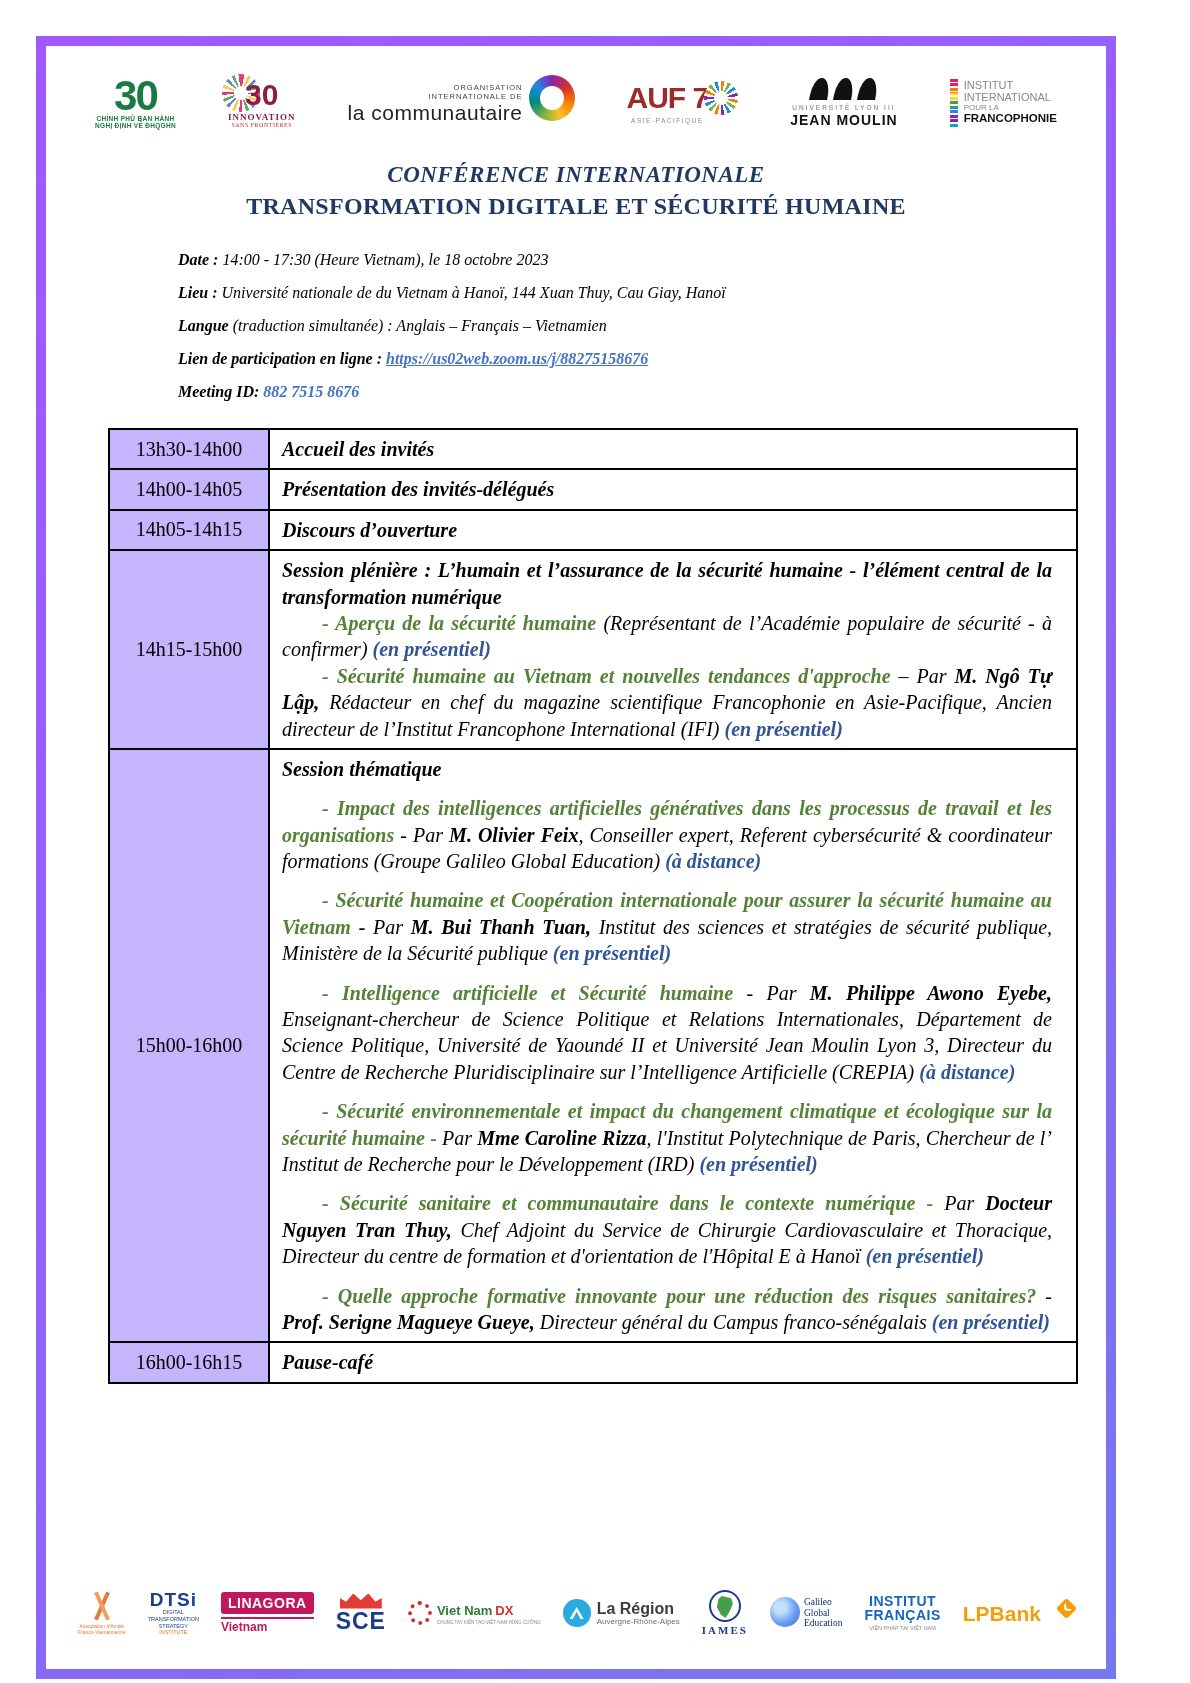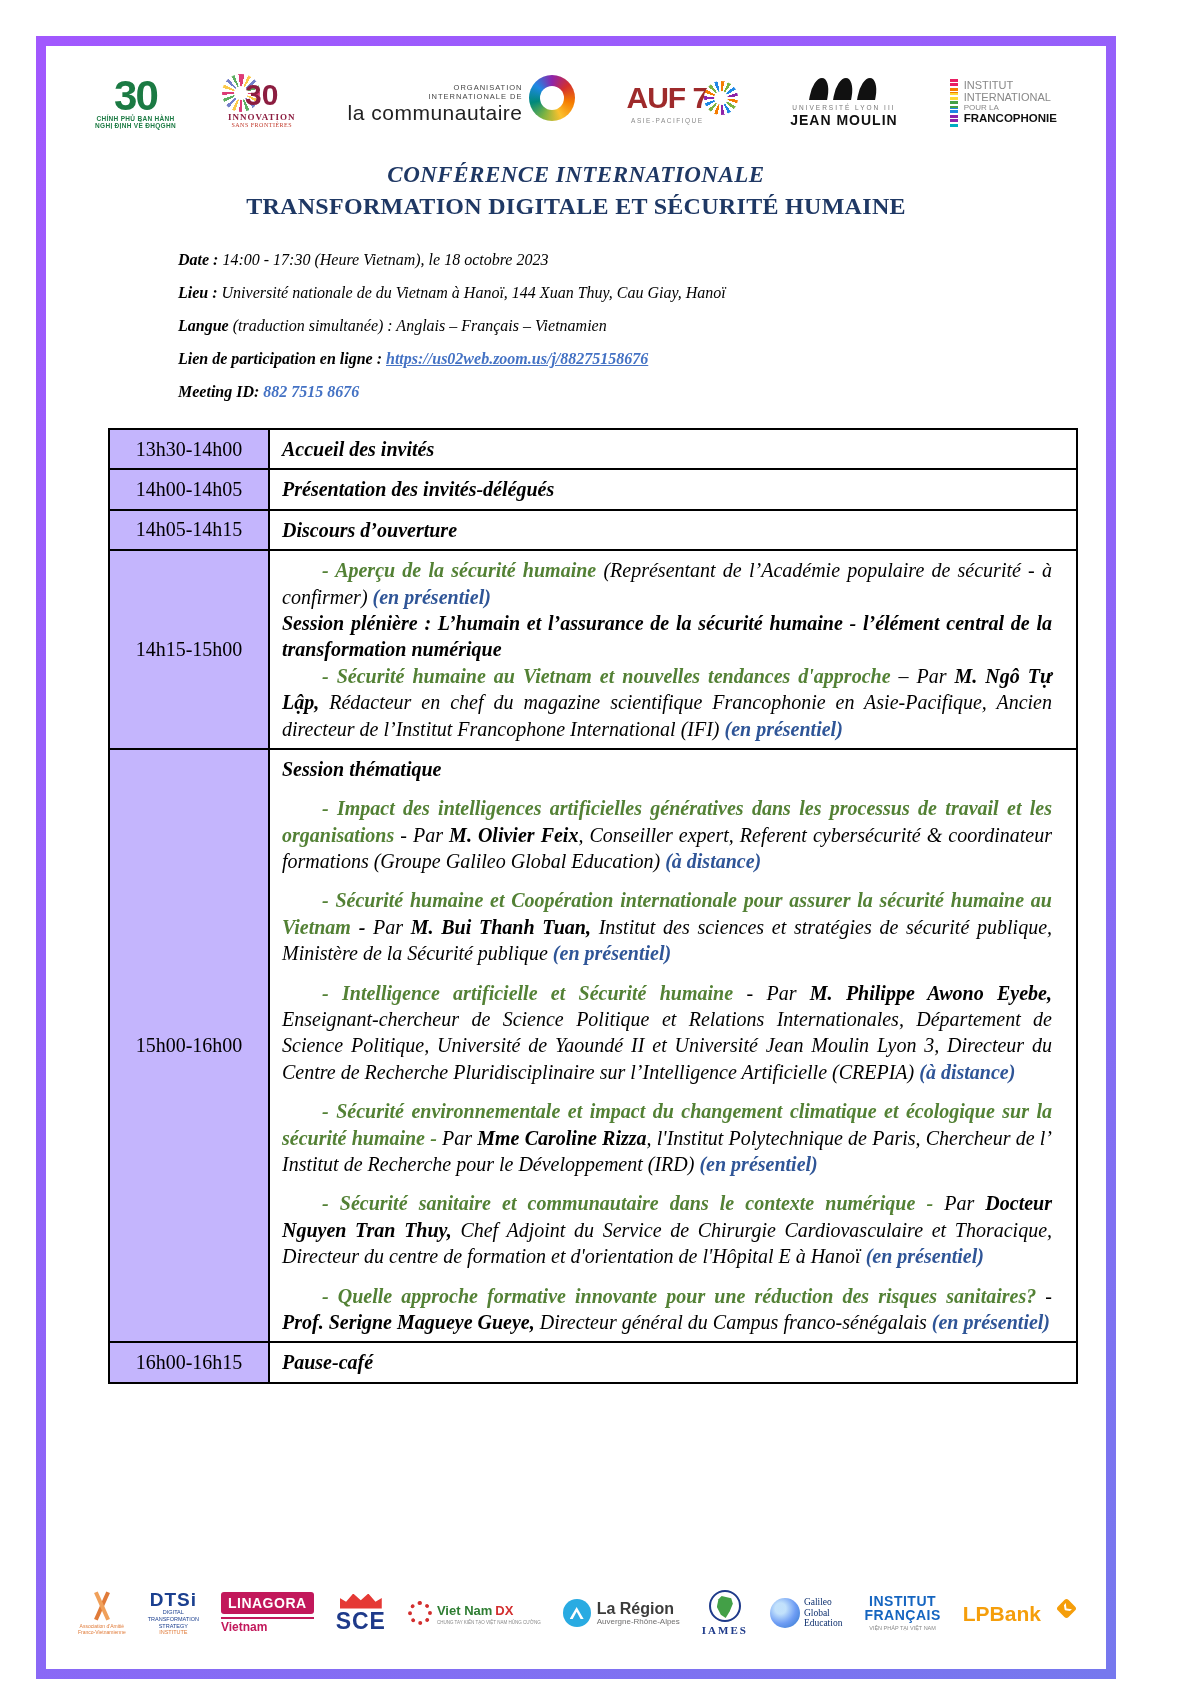--- a/index.html
+++ b/index.html
@@ -127,21 +127,21 @@
     clip-path:polygon(50% 0,100% 100%,78% 100%,50% 40%,22% 100%,0 100%); }
   .l-laregion .lines { text-align:left; }
   .l-laregion .ll0 { font-family:"Liberation Sans",sans-serif; font-size:16px; font-weight:bold; color:#3c3c3b; line-height:1; }
   .l-laregion .ll1 { font-family:"Liberation Sans",sans-serif; font-size:8px; color:#706f6f; }
 
   .l-iames .licon { position:relative; width:32px; height:32px; margin:0 auto 2px; border:2px solid #1e3a8a; border-radius:50%; }
   .l-iames .licon::after { content:""; position:absolute; left:6px; top:4px; width:16px; height:22px; background:#43a047;
     clip-path:polygon(30% 0,90% 10%,100% 35%,80% 70%,55% 100%,25% 85%,0 50%,10% 15%); }
   .l-iames .ll0 { font-family:"Liberation Serif",serif; font-size:11px; font-weight:bold; color:#1e3a8a; letter-spacing:2px; }
 
-  .l-galileo { display:flex; align-items:center; gap:4px; }
+  .l-galileo { display:flex; align-items:flex-start; gap:4px; }
   .l-galileo .licon { width:30px; height:30px; border-radius:50%;
     background:radial-gradient(circle at 35% 35%, #bbdefb 0 20%, #5e92f3 55%, #1565c0 100%); opacity:0.9; }
   .l-galileo .lines { text-align:left; }
   .l-galileo .ll0,.l-galileo .ll1,.l-galileo .ll2 { font-family:"Liberation Serif",serif; font-size:9.5px; color:#0d2f6e; line-height:1.12; }
   .l-institutfrancais { text-align:left; }
   .l-institutfrancais .ll0,.l-institutfrancais .ll1 { font-family:"Liberation Sans",sans-serif; font-size:14px; font-weight:bold; color:#1565c0; line-height:0.95; letter-spacing:0.5px; }
   .l-institutfrancais .ll2 { font-family:"Liberation Sans",sans-serif; font-size:5.5px; color:#8a8a8a; margin-top:3px; }
 
   .l-lpbank { display:flex; align-items:flex-start; gap:18px; }
   .l-lpbank .ll0 { font-family:"Liberation Sans",sans-serif; font-size:21px; font-weight:bold; color:#f59e0b; line-height:1; }
@@ -231,22 +231,22 @@
       </div>
       <div class="srow">
         <div class="stime">14h05-14h15</div>
         <div class="scontent">
           <p class="block"><span class="s-b">Discours d’ouverture</span></p>
         </div>
       </div>
       <div class="srow">
         <div class="stime">14h15-15h00</div>
         <div class="scontent">
+          <p class="block"><span class="s-b">Session plénière : L’humain et l’assurance de la sécurité humaine - l’élément central de la transformation numérique</span></p>
           <p class="block bullet"><span class="s-gb">- Aperçu de la sécurité humaine </span><span class="s-n">(Représentant de l’Académie populaire de sécurité - à confirmer) </span><span class="s-bb">(en présentiel)</span></p>
-          <p class="block"><span class="s-b">Session plénière : L’humain et l’assurance de la sécurité humaine - l’élément central de la transformation numérique</span></p>
           <p class="block bullet"><span class="s-gb">- Sécurité humaine au Vietnam et nouvelles tendances d'approche</span><span class="s-n"> – Par </span><span class="s-b">M. Ngô Tự Lập,</span><span class="s-n"> Rédacteur en chef du magazine scientifique Francophonie en Asie-Pacifique, Ancien directeur de l’Institut Francophone International (IFI) </span><span class="s-bb">(en présentiel)</span></p>
         </div>
       </div>
       <div class="srow spaced">
         <div class="stime">15h00-16h00</div>
         <div class="scontent">
           <p class="block"><span class="s-b">Session thématique</span></p>
           <p class="block bullet"><span class="s-gb">- Impact des intelligences artificielles génératives dans les processus de travail et les organisations</span><span class="s-n"> - Par </span><span class="s-b">M. Olivier Feix</span><span class="s-n">, Conseiller expert, Referent cybersécurité &amp; coordinateur formations (Groupe Galileo Global Education) </span><span class="s-bb">(à distance)</span></p>
           <p class="block bullet"><span class="s-gb">- Sécurité humaine et Coopération internationale pour assurer la sécurité humaine au Vietnam </span><span class="s-b">- </span><span class="s-n">Par </span><span class="s-b">M. Bui Thanh Tuan,</span><span class="s-n"> Institut des sciences et stratégies de sécurité publique, Ministère de la Sécurité publique </span><span class="s-bb">(en présentiel)</span></p>
           <p class="block bullet"><span class="s-gb">- Intelligence artificielle et Sécurité humaine</span><span class="s-n"> - Par </span><span class="s-b">M. Philippe Awono Eyebe,</span><span class="s-n"> Enseignant-chercheur de Science Politique et Relations Internationales, Département de Science Politique, Université de Yaoundé II et Université Jean Moulin Lyon 3, Directeur du Centre de Recherche Pluridisciplinaire sur l’Intelligence Artificielle (CREPIA) </span><span class="s-bb">(à distance)</span></p>

